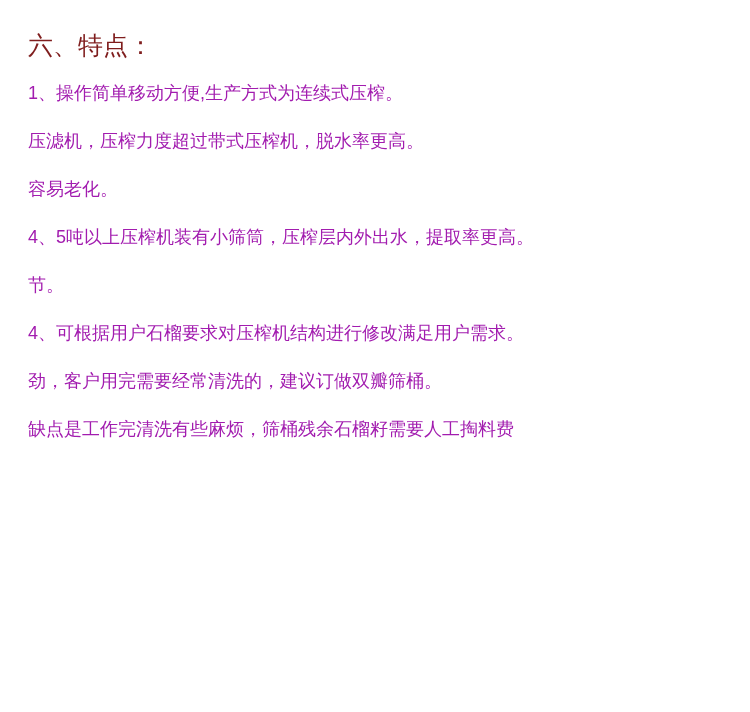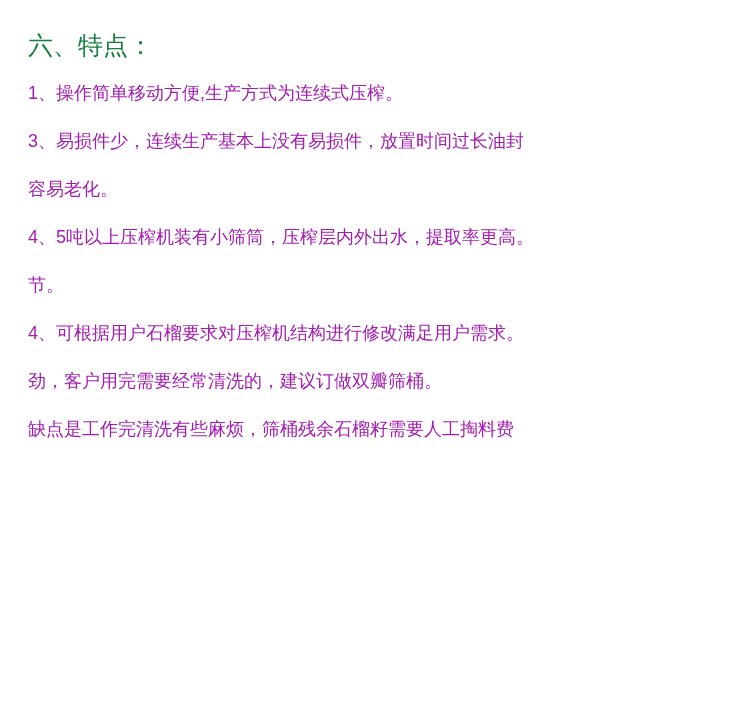--- a/index.html
+++ b/index.html
@@ -23,35 +23,35 @@
     font-weight: 400;
     color: #a21caf;
     letter-spacing: 0px;
     white-space: nowrap;
   }
   .heading-line {
     height: 48px;
     line-height: 48px;
     font-size: 25px;
     font-weight: 400;
-    color: #15803d;
+    color: #7f1d1d;
     white-space: nowrap;
   }
 </style>
 </head>
 <body>
 
 <div class="page">
 
   <div class="heading-line">六、特点：</div>
 
   <div class="text-line">1、操作简单移动方便,生产方式为连续式压榨。</div>
 
+  <div class="text-line">压滤机，压榨力度超过带式压榨机，脱水率更高。</div>
 
-  <div class="text-line">3、易损件少，连续生产基本上没有易损件，放置时间过长油封</div>
   <div class="text-line">容易老化。</div>
 
   <div class="text-line">4、5吨以上压榨机装有小筛筒，压榨层内外出水，提取率更高。</div>
 
   <div class="text-line">节。</div>
 
   <div class="text-line">4、可根据用户石榴要求对压榨机结构进行修改满足用户需求。</div>
 
 
   <div class="text-line">劲，客户用完需要经常清洗的，建议订做双瓣筛桶。</div>

